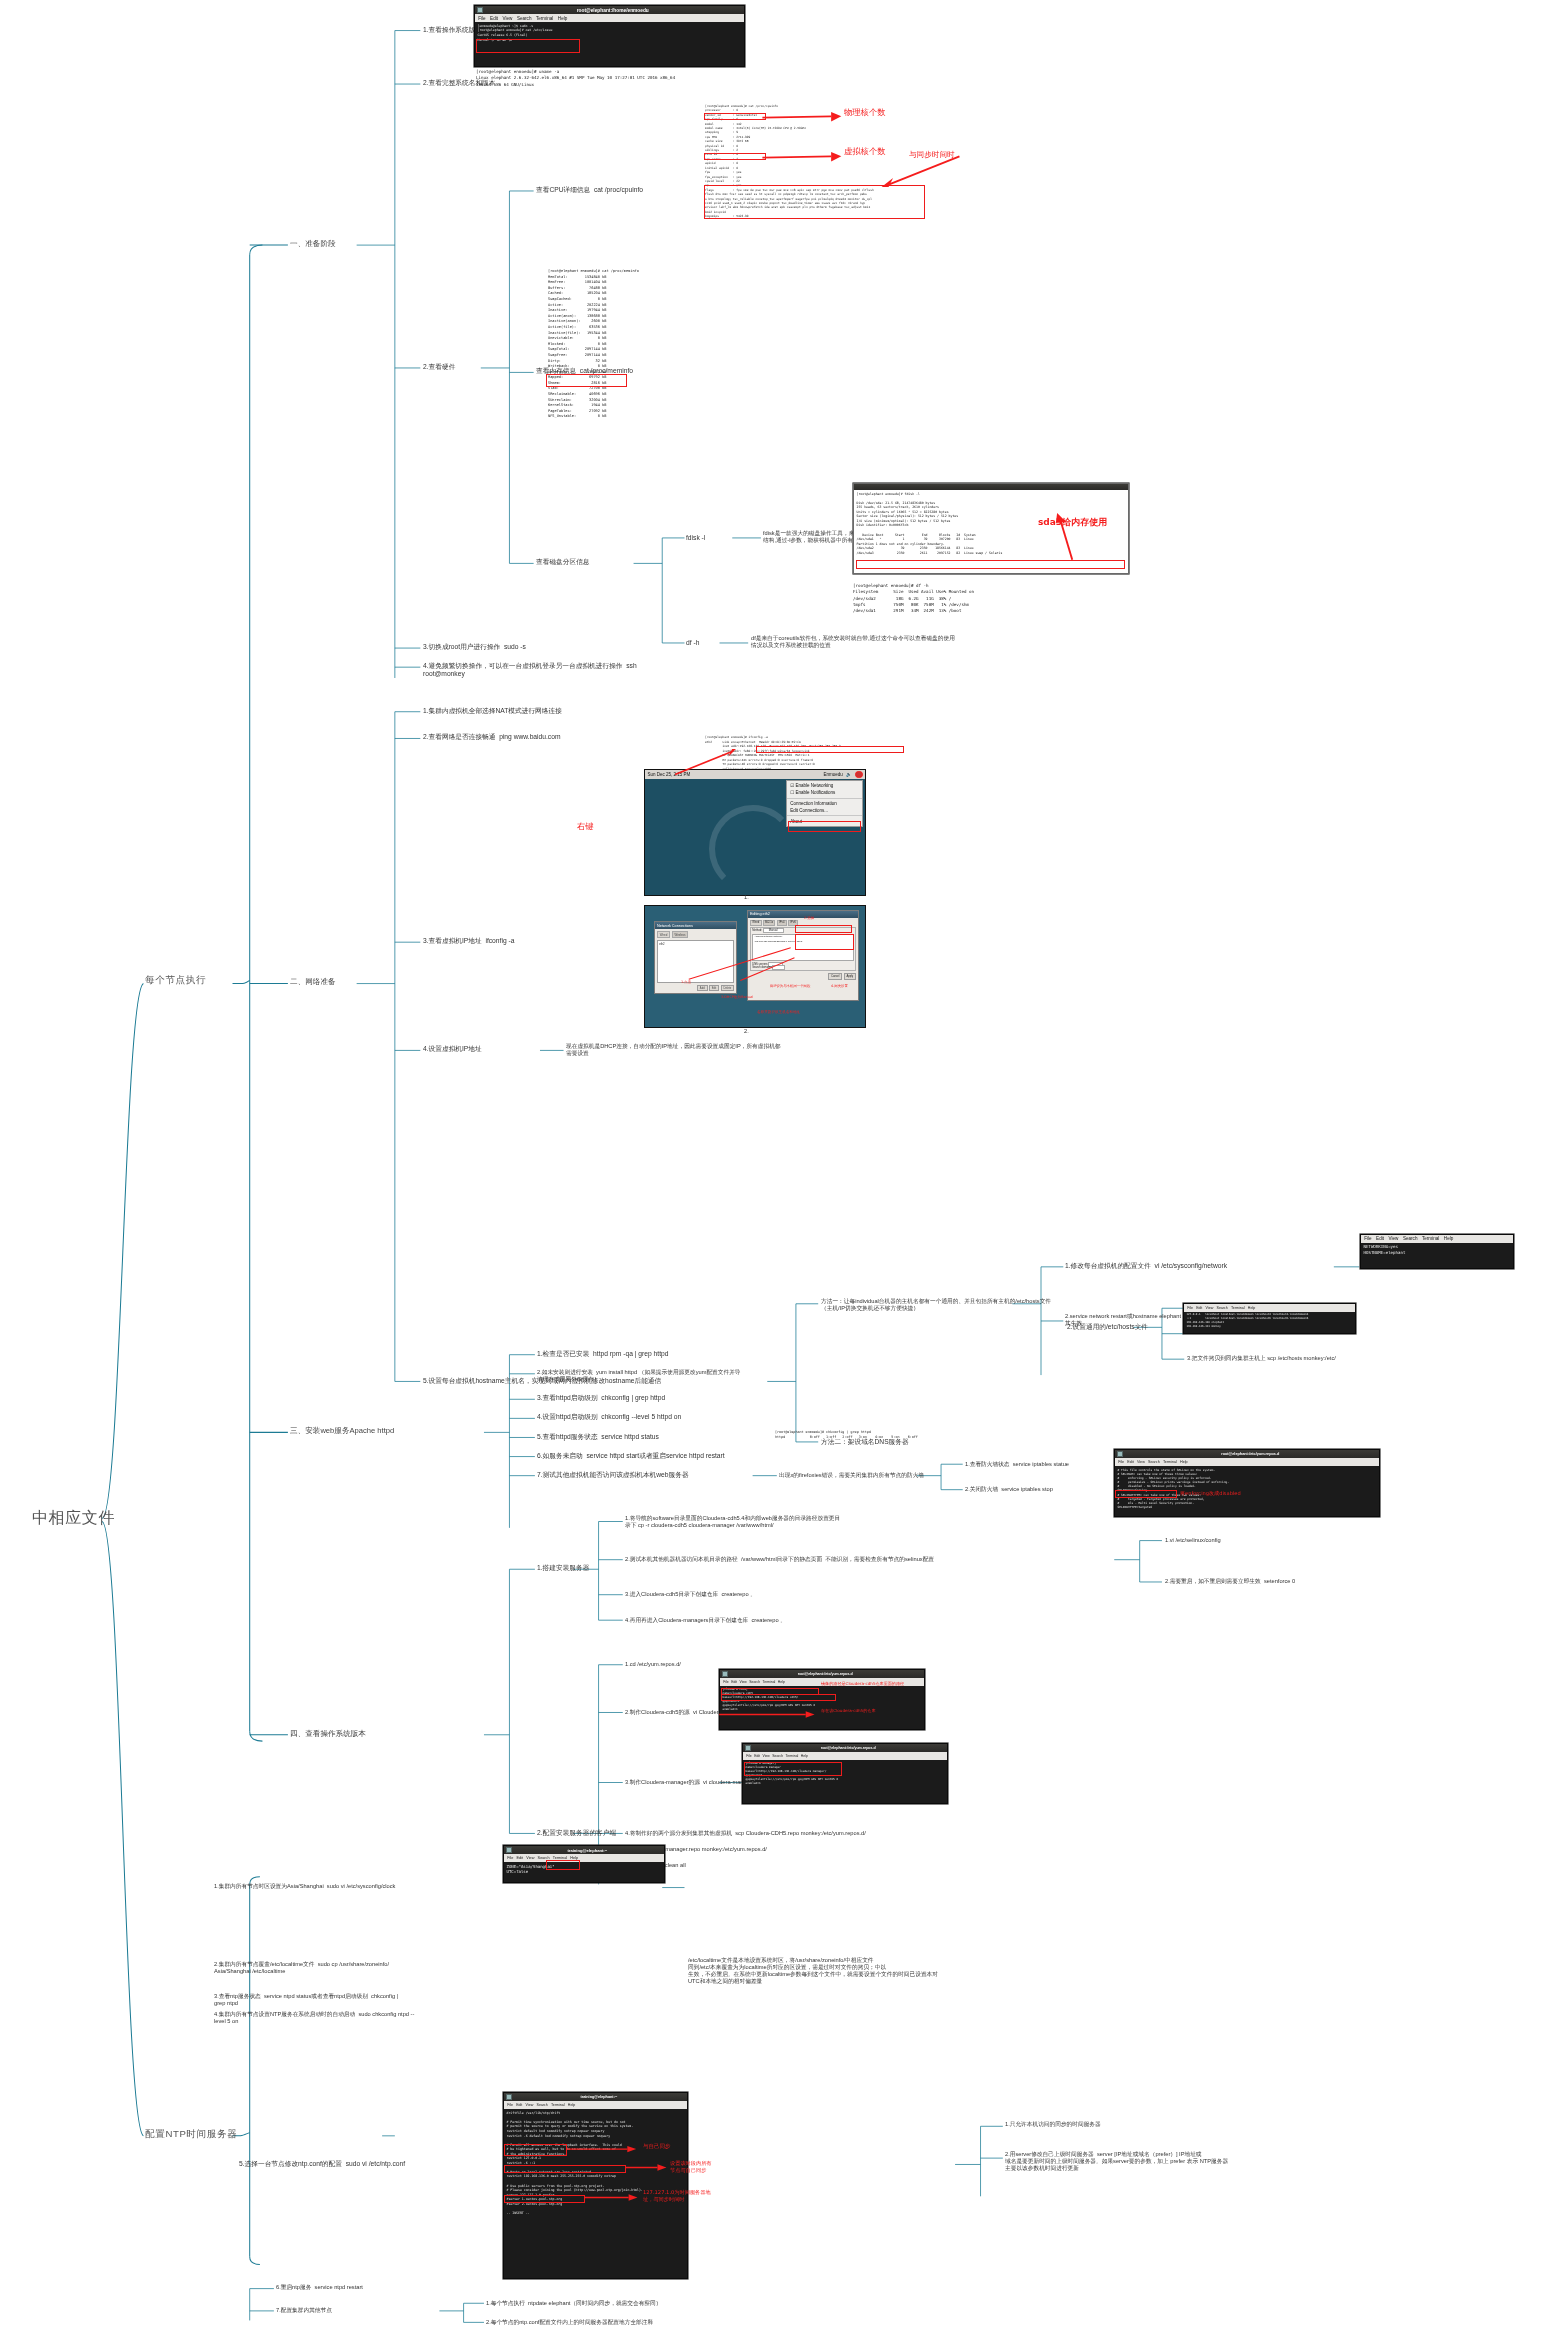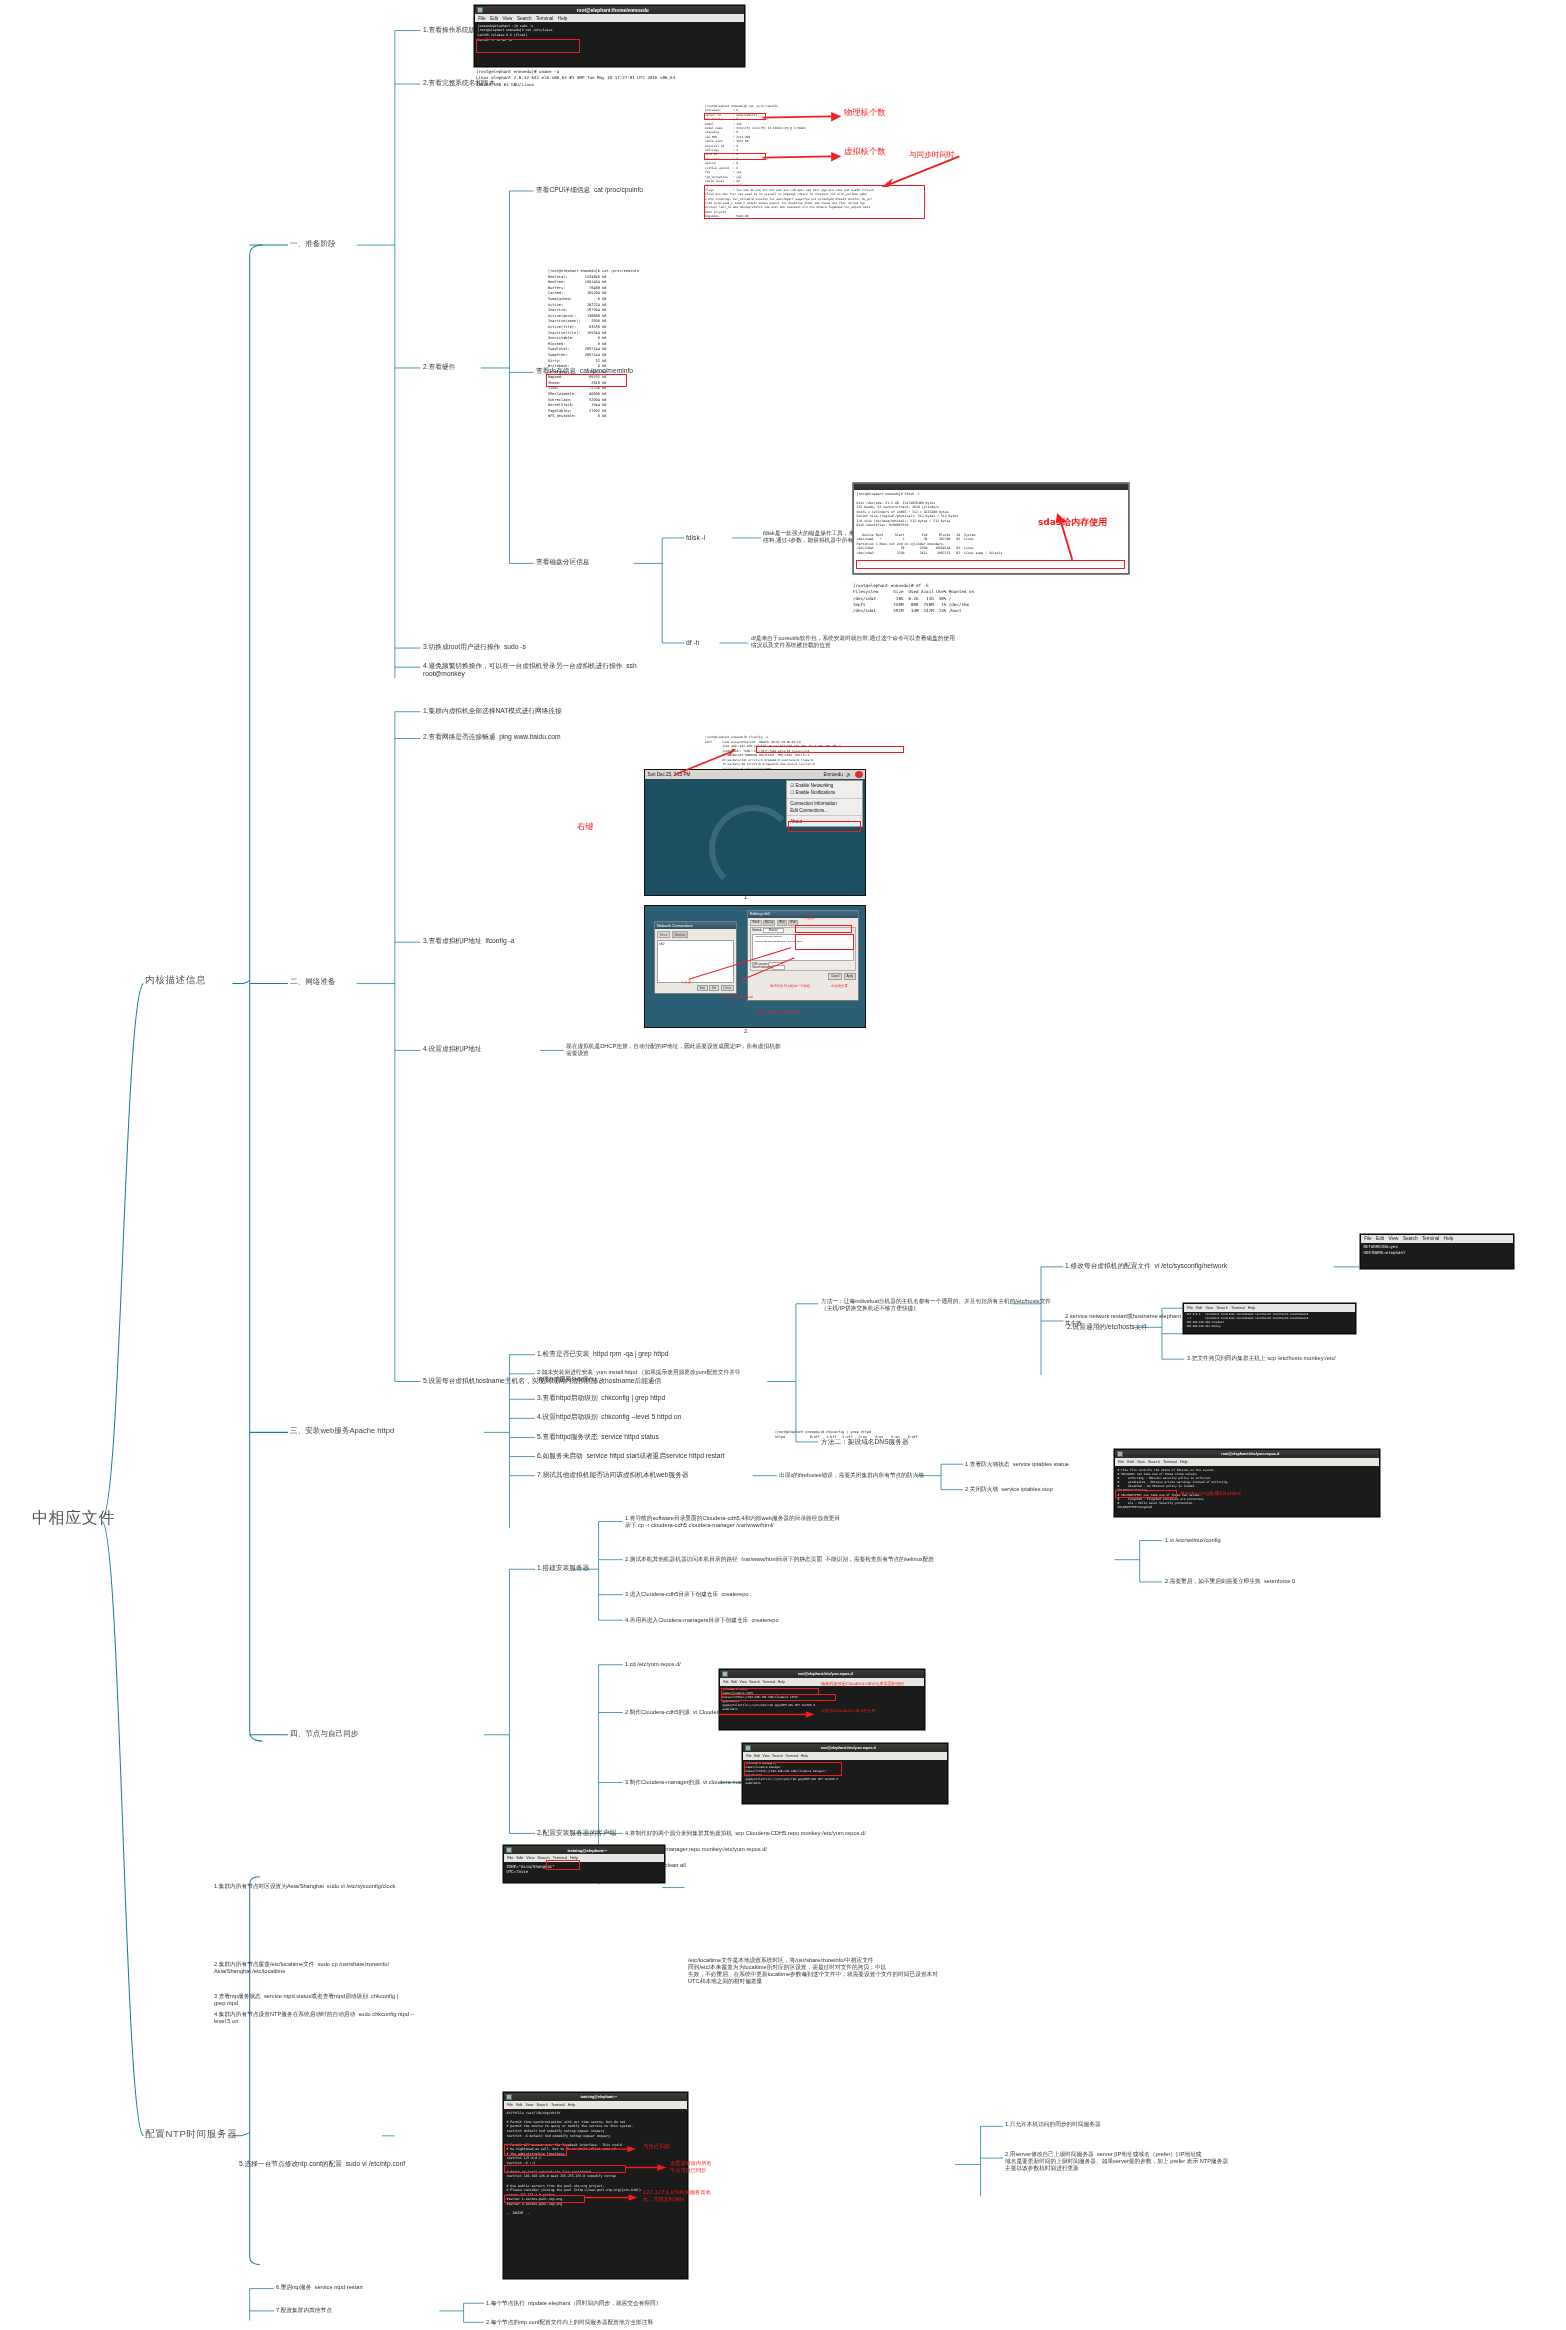--- a/index.html
+++ b/index.html
@@ -182,27 +182,27 @@
     <path d="M392 3630 L430 3630"></path>
     <path d="M392 3595 L392 3645"></path>
     <path d="M690 3630 L728 3630"></path>
     <path d="M728 3618 L728 3648"></path>
     <path d="M728 3618 L760 3618"></path>
     <path d="M728 3648 L760 3648"></path>
   </g>
 </svg>
 
 <div class="node root" style="left:32px;top:1508px;">中相应文件</div>
-<div class="node lvl1" style="left:145px;top:974px;">内核描述信息</div>
+<div class="node lvl1" style="left:145px;top:974px;">每个节点执行</div>
 <div class="node lvl1" style="left:145px;top:2128px;">配置NTP时间服务器</div>
 
 <div class="node lvl2" style="left:290px;top:239px;">一、准备阶段</div>
 <div class="node lvl2" style="left:290px;top:977px;">二、网络准备</div>
 <div class="node lvl2" style="left:290px;top:1426px;">三、安装web服务Apache httpd</div>
-<div class="node lvl2" style="left:290px;top:1729px;">四、节点与自己同步</div>
+<div class="node lvl2" style="left:290px;top:1729px;">四、查看操作系统版本</div>
 
 <div class="node lvl3" style="left:423px;top:25.5px;">1.查看操作系统版本  cat /etc/issue</div>
 <div class="node lvl3" style="left:423px;top:79px;">2.查看完整系统名和版本</div>
 <div class="node lvl3" style="left:423px;top:363px;">2.查看硬件</div>
 <div class="node lvl3" style="left:423px;top:643px;">3.切换成root用户进行操作  sudo -s</div>
 <div class="node lvl3" style="left:423px;top:662px;">4.避免频繁切换操作，可以在一台虚拟机登录另一台虚拟机进行操作  ssh
 root@monkey</div>
 
 <div class="node lvl3" style="left:536px;top:186px;">查看CPU详细信息  cat /proc/cpuinfo</div>
 <div class="node lvl3" style="left:536px;top:367px;">查看内存信息  cat /proc/meminfo</div>

